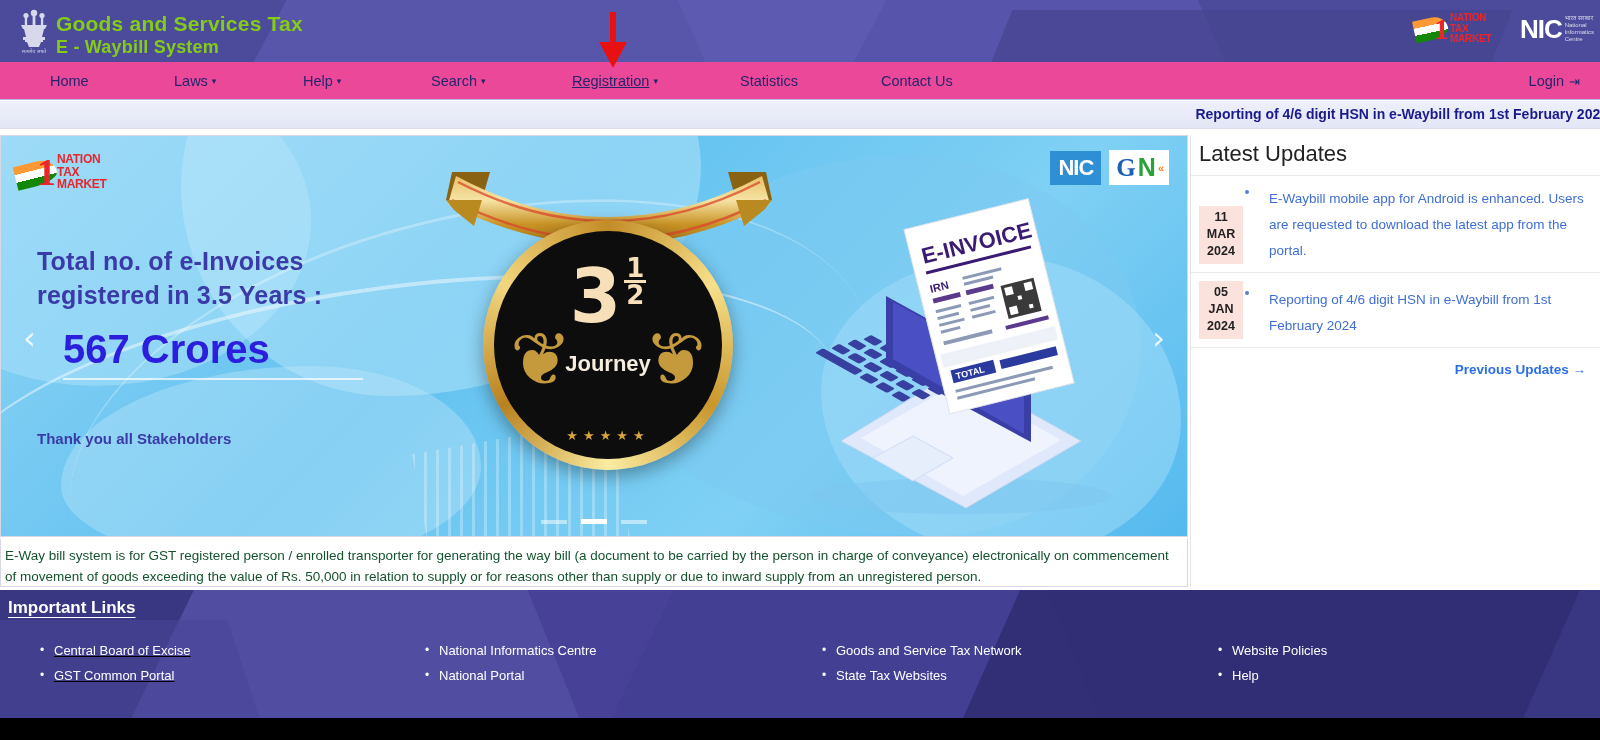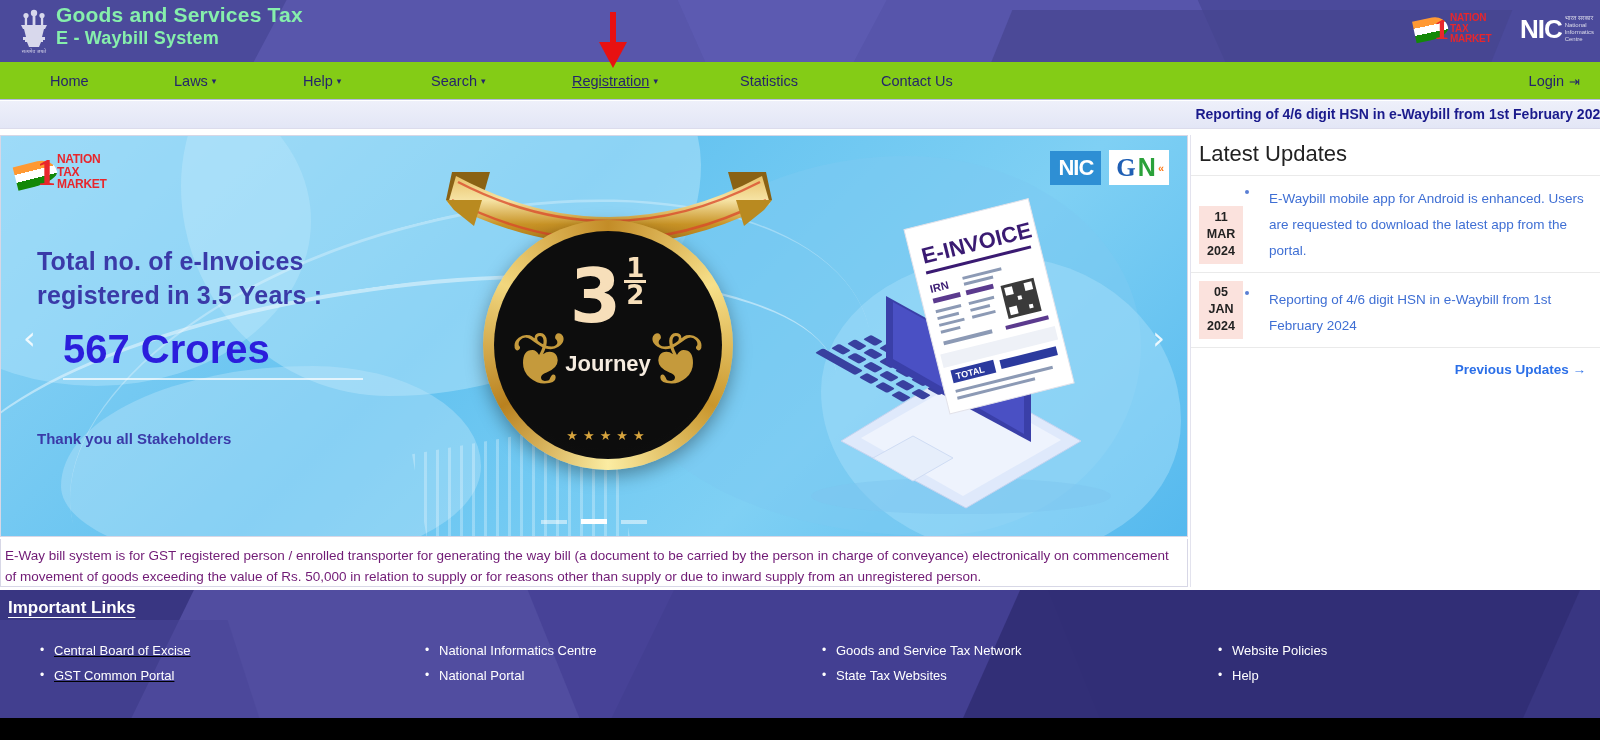--- a/index.html
+++ b/index.html
@@ -28,21 +28,21 @@
   .header-shape3 {
     position: absolute; top: 10px; left: 980px; width: 500px; height: 160px;
     background: #46458f; transform: skewX(-22deg); opacity: .7;
   }
   .emblem {
     position: absolute; left: 14px; top: 2px; width: 40px; height: 58px;
     display: flex; flex-direction: column; align-items: center; justify-content: center;
   }
   .emblem svg { display:block; }
   .brand {
-    position: absolute; left: 56px; top: 3px; color: #86efac;
+    position: absolute; left: 56px; top: 12px; color: #84cc16;
     line-height: 1.18;
   }
   .brand .l1 { font-size: 21px; font-weight: bold; letter-spacing: .2px; }
   .brand .l2 { font-size: 18px; font-weight: bold; letter-spacing: .2px; }
 
   .hdr-logos {
     position: absolute; right: 6px; top: 8px; height: 42px;
     display: flex; align-items: center; gap: 8px;
   }
   
@@ -66,21 +66,21 @@
   }
   .nic .mark {
     color:#fff; font-size:26px; font-weight:bold; letter-spacing:-1px;
     font-family:"Liberation Sans", sans-serif;
   }
   .nic .sub { color:#dcdcea; font-size:6px; line-height:7px; }
 
   
   .nav {
     position: absolute; top: 62px; left: 0; width: 1600px; height: 38px;
-    background: #84cc16;
+    background: #ec4899;
     border-bottom: 1px solid #b4b8e0;
   }
   .nav-inner { position: relative; height: 38px; }
   .nav-item {
     position: absolute; top: 0; height: 38px; line-height: 38px;
     font-size: 14.5px; color: #25256b; cursor: pointer;
     white-space: nowrap;
   }
   .nav-item .caret {
     display:inline-block; margin-left:4px; font-size:9px; vertical-align:2px;
@@ -243,21 +243,21 @@
   .car-dots i {
     display:inline-block; width:26px; height:4px; background:rgba(255,255,255,.5);
     margin:0 5px; cursor:pointer;
   }
   .car-dots i.on { background:#ffffff; height:5px; }
 
   
   .desc {
     position:absolute; left:0; top:409px; width:1188px; height:48px;
     border:1px solid #d7d7e6; border-top:none; background:#fff;
-    padding:6px 11px 0 4px; font-size:13.5px; color:#701a75; line-height:21px;
+    padding:6px 11px 0 4px; font-size:13.5px; color:#14532d; line-height:21px;
   }
 
   
   .updates {
     position:absolute; left:1190px; top:5px; width:410px; height:452px;
     background:#fff; border-left:1px solid #e3e3ee;
   }
   .updates h2 {
     font-size:22px; font-weight:normal; color:#222; padding:6px 0 8px 8px;
   }

